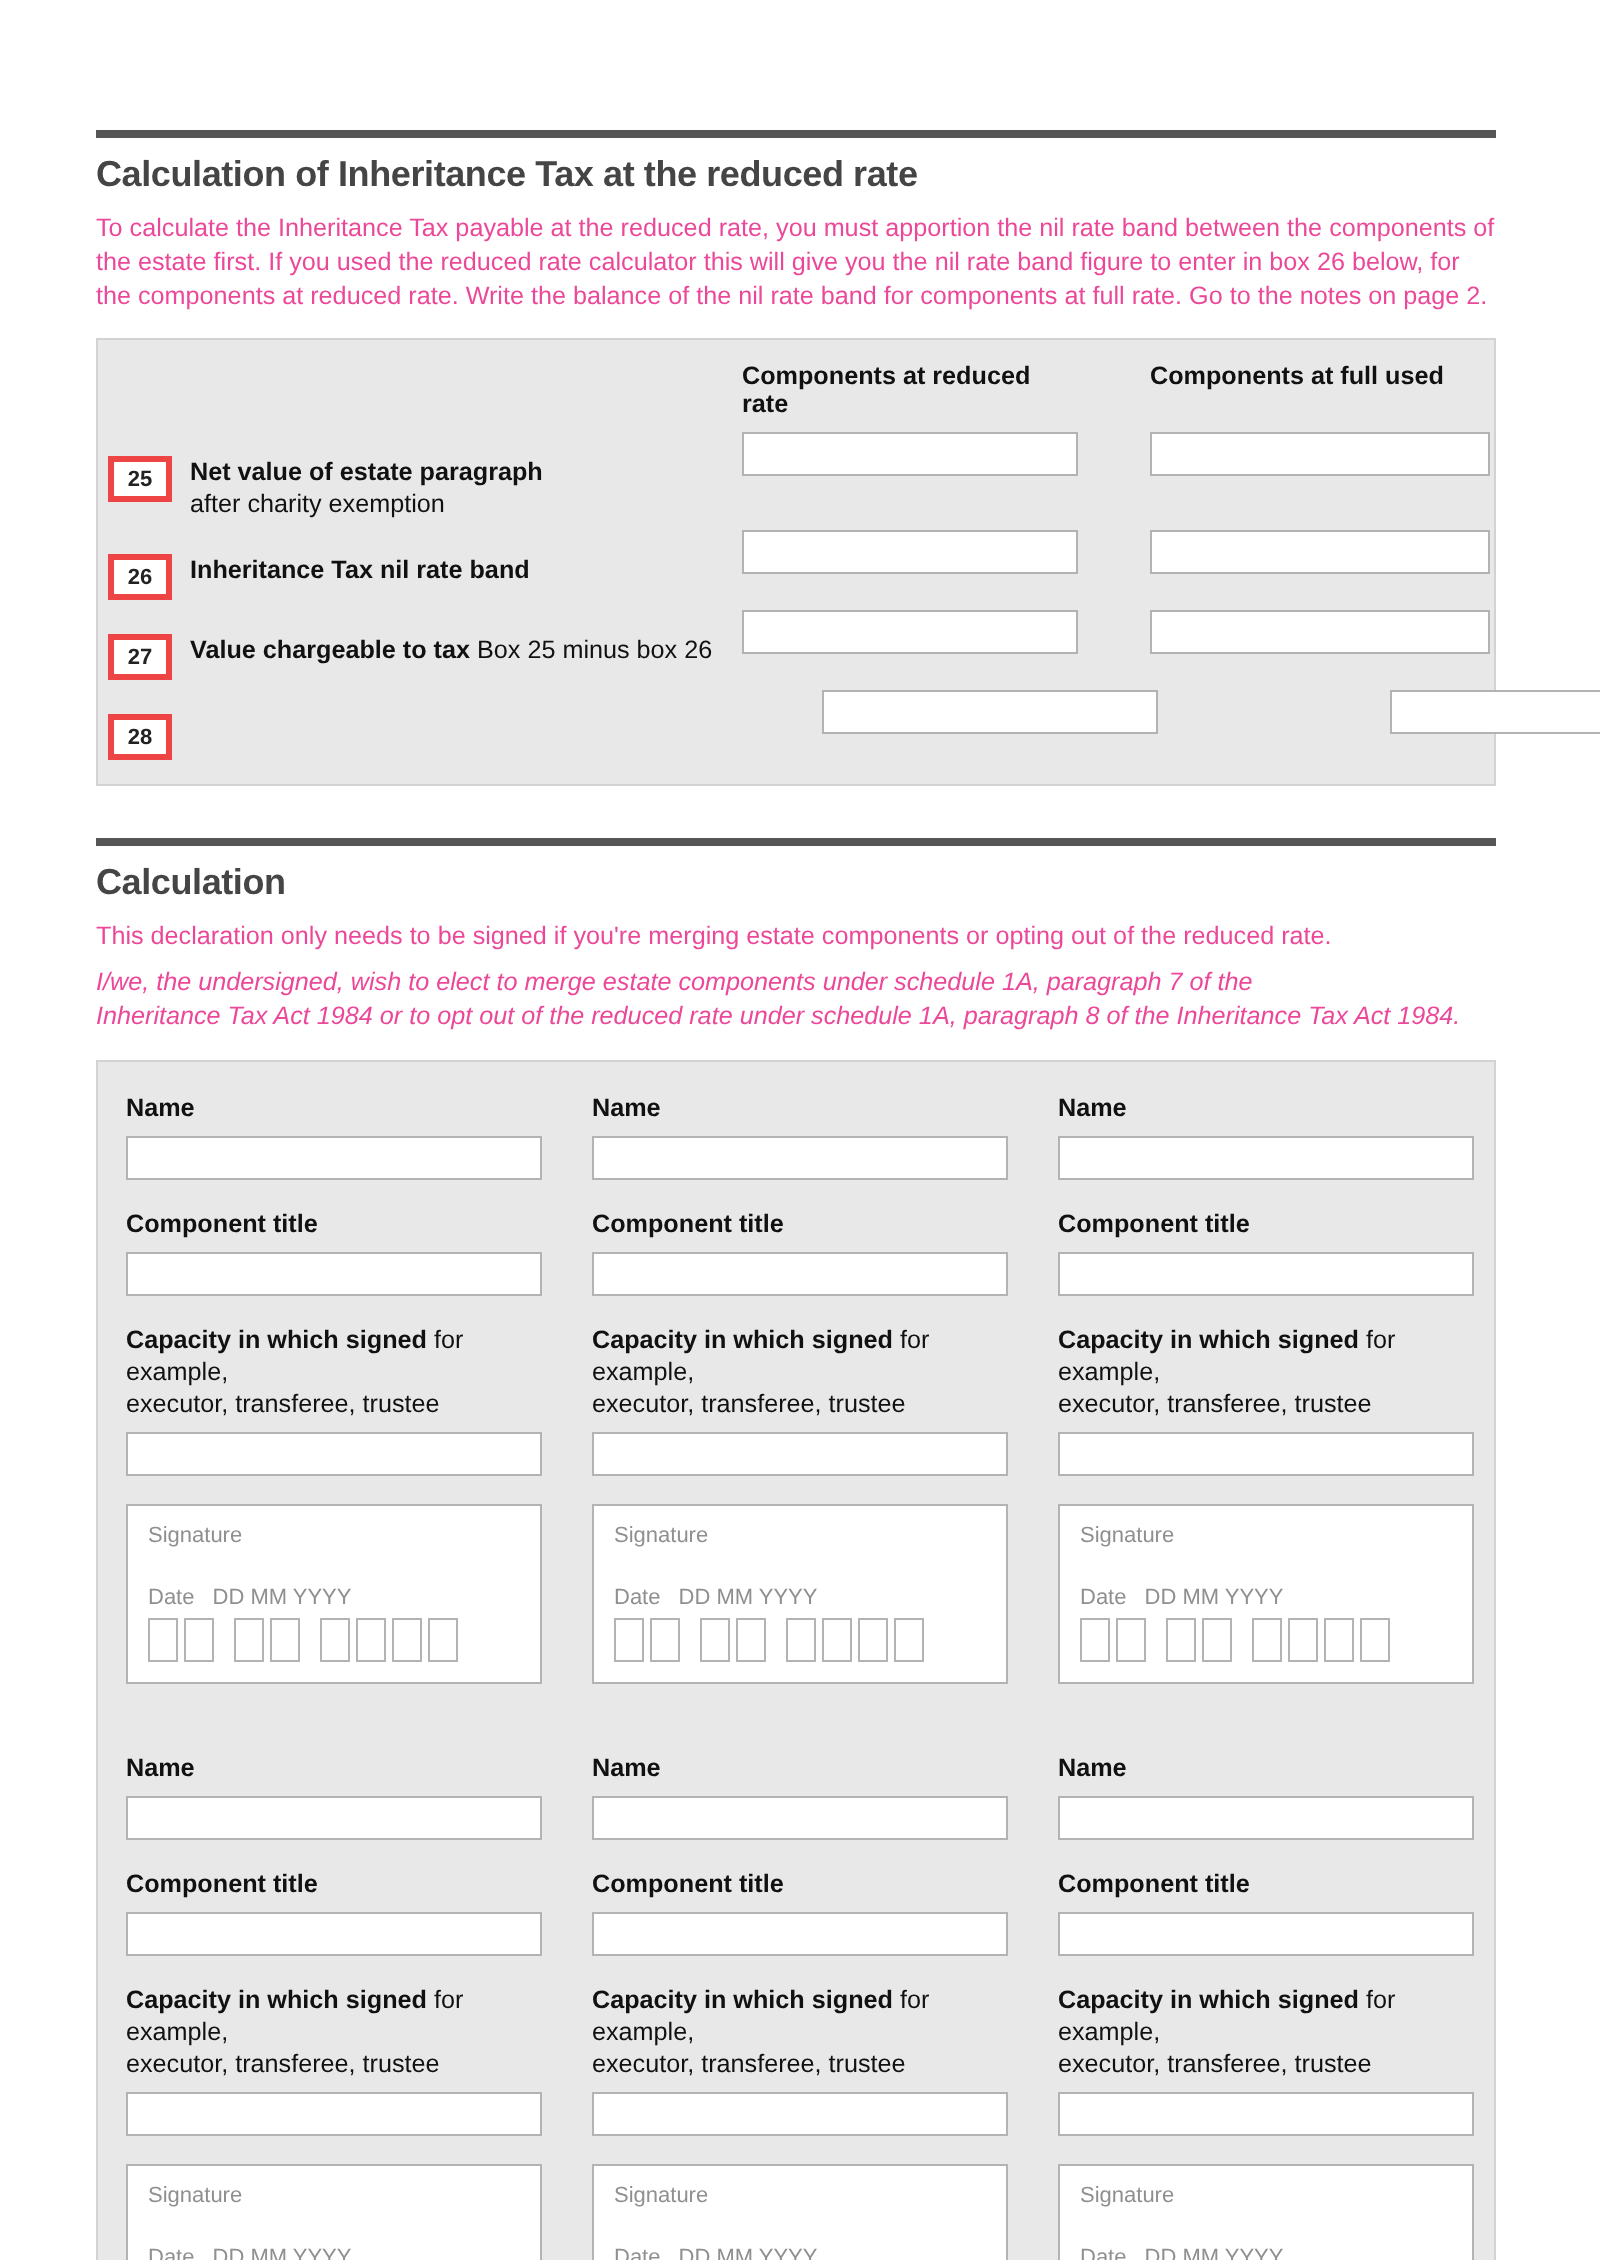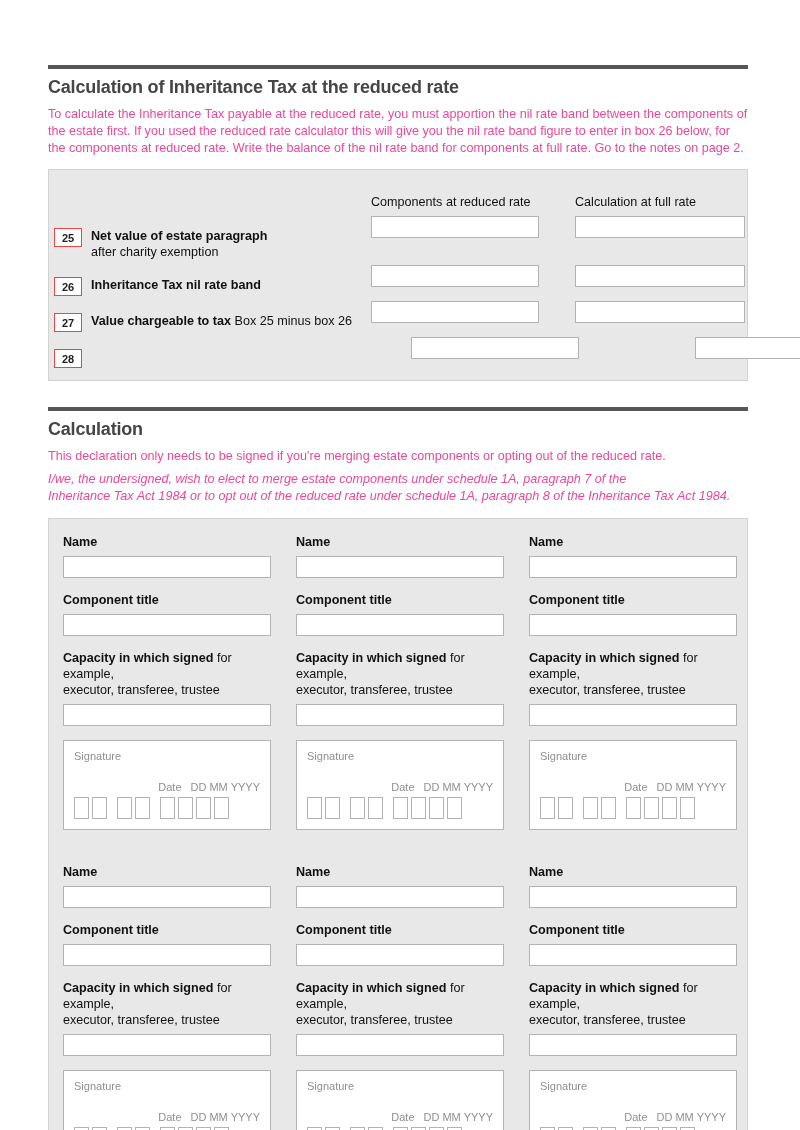--- a/index.html
+++ b/index.html
@@ -20,25 +20,25 @@
   .panel{background:#e8e8e8;border:1px solid #d2d2d2;box-sizing:border-box;}
 
   
   .calc-panel{width:700px;margin-top:12px;padding:9px 7px 12px 5px;margin-bottom:26px;}
   .calc-grid-head,.calc-row{
     display:grid;
     grid-template-columns:317px 168px 36px 170px;
     align-items:start;
   }
   .calc-grid-head{margin-bottom:7px;}
-  .col-head{font-size:12.6px;font-weight:normal;color:#111;padding-top:2px;margin-top:14px;}
+  .col-head{font-size:12.6px;font-weight:bold;color:#111;padding-top:2px;}
   .calc-row{margin-bottom:5px;}
   .calc-label-cell{display:flex;gap:9px;padding-top:12px;padding-left:0;}
   .num-box{
-    flex:0 0 auto;width:26px;height:17px;background:#fff;border:1px solid #ef4444;
+    flex:0 0 auto;width:26px;height:17px;background:#fff;border:3px solid #ef4444;
     font-size:11px;font-weight:bold;display:flex;align-items:center;justify-content:center;
     color:#222;
   }
   .calc-label{font-size:12.6px;line-height:16px;color:#111;}
   .label-line2{display:block;font-weight:normal;}
   .field{
     height:22px;border:1px solid #b3b3b3;background:#fff;box-sizing:border-box;
     width:100%;font-family:"Liberation Sans",sans-serif;font-size:12.5px;padding:0 5px;
     outline:none;
   }
@@ -49,21 +49,21 @@
   .sig-block{display:flex;flex-direction:column;}
   .blk-label{font-size:12.6px;font-weight:bold;color:#111;margin:2px 0 6px 0;line-height:16px;}
   .blk-label .normal{font-weight:normal;}
   .sig-block .field{margin-bottom:12px;}
   .sigbox{
     border:1px solid #b3b3b3;background:#fff;box-sizing:border-box;
     padding:9px 10px 10px 10px;margin-top:2px;height:90px;
     display:flex;flex-direction:column;
   }
   .sig-label{color:#8f8f8f;font-size:11px;}
-  .date-row{color:#8f8f8f;font-size:11px;margin-top:auto;margin-bottom:4px;display:flex;gap:9px;justify-content:flex-end;}
+  .date-row{color:#8f8f8f;font-size:11px;margin-top:auto;margin-bottom:4px;display:flex;gap:9px;}
   .dateboxes{display:flex;align-items:center;}
   .dgroup{display:flex;gap:3px;margin-right:10px;}
   .dgroup:last-child{margin-right:0;}
   .datebox{
     width:15px;height:22px;border:1px solid #b3b3b3;background:#fff;box-sizing:border-box;
     padding:0;text-align:center;font-family:"Liberation Sans",sans-serif;font-size:12px;outline:none;
   }
 </style>
 </head>
 <body>
@@ -72,21 +72,21 @@
 
   <hr class="section-rule">
   <h1 class="section-title">Calculation of Inheritance Tax at the reduced rate</h1>
   <p class="body-text">To calculate the Inheritance Tax payable at the reduced rate, you must apportion the nil rate band between the components of the estate first. If you used the reduced rate calculator this will give you the nil rate band figure to enter in box 26 below, for the components at reduced rate. Write the balance of the nil rate band for components at full rate. Go to the notes on page 2.</p>
 
   <div class="panel calc-panel">
     <div class="calc-grid-head">
       <div></div>
       <div class="col-head">Components at reduced rate</div>
       <div></div>
-      <div class="col-head">Calculation at full rate</div>
+      <div class="col-head">Components at full used</div>
     </div>
 
     <div class="calc-row">
       <div class="calc-label-cell">
         <span class="num-box">25</span>
         <span class="calc-label"><b>Net value of estate paragraph</b><span></span><span class="label-line2">after charity exemption</span></span>
       </div>
       <input class="field" value="" style="">
       <div></div>
       <input class="field" value="" style="">

